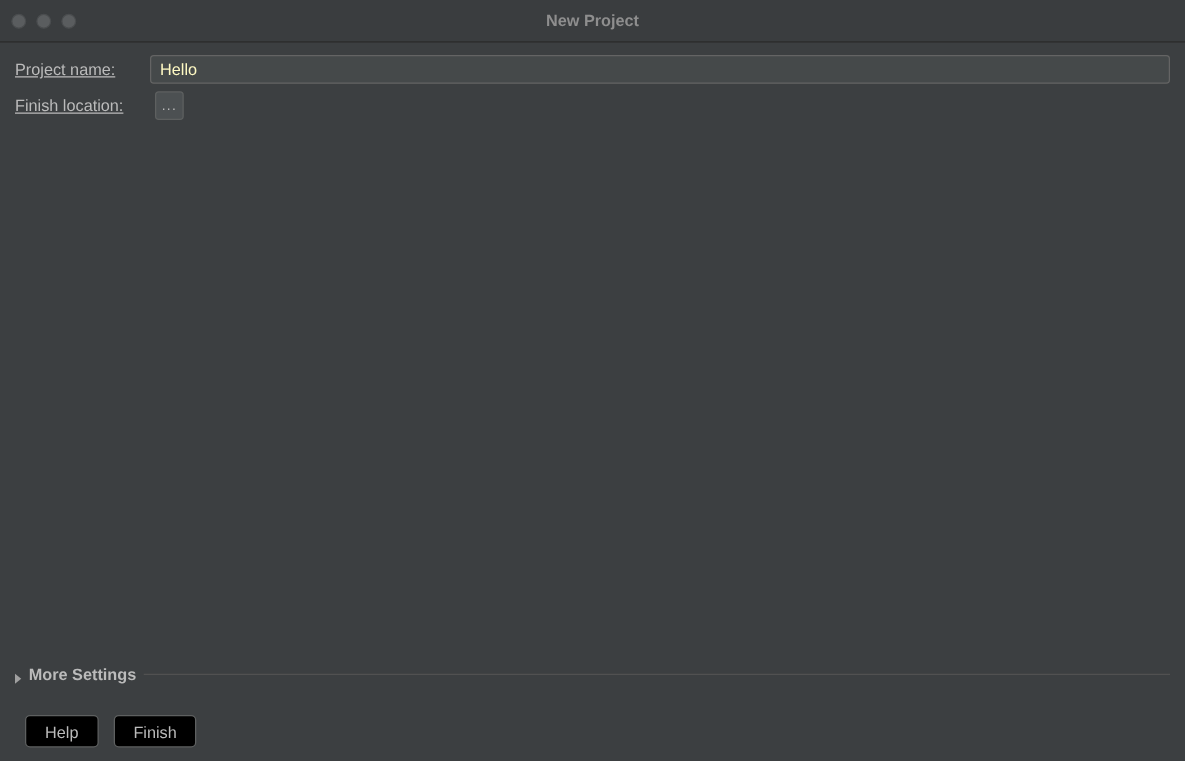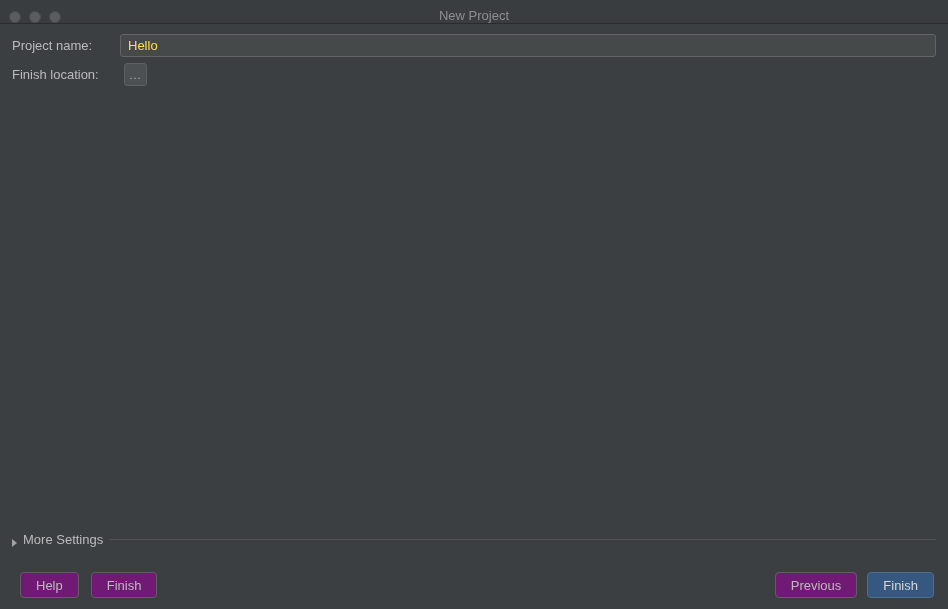--- a/index.html
+++ b/index.html
@@ -14,27 +14,28 @@
       background: #3c3f41;
       font-family: -apple-system, BlinkMacSystemFont, "Segoe UI", Arial, sans-serif;
       font-size: 13px;
       color: #bbbbbb;
       overflow: hidden;
       display: flex;
       flex-direction: column;
     }
 
     .titlebar {
-      height: 24px;
+      height: 34px;
       background: #3a3d3f;
       border-bottom: 1px solid #2b2b2b;
       display: flex;
-      align-items: flex-end;
+      align-items: center;
       position: relative;
       flex-shrink: 0;
+      font-weight: bold;
     }
 
     .traffic-lights {
       display: flex;
       align-items: center;
       gap: 8px;
       padding-left: 9px;
     }
 
     .traffic-light {
@@ -69,30 +70,31 @@
     .form-row {
       display: flex;
       align-items: center;
       margin-bottom: 6px;
     }
 
     .form-label {
       width: 108px;
       flex-shrink: 0;
       color: #bbbbbb;
+      text-decoration: underline;
     }
 
     .text-input {
       flex: 1;
       height: 23px;
       background: #45494a;
       border: 1px solid #646464;
       border-radius: 3px;
       padding: 0 7px;
-      color: #fde047;
+      color: #fef9c3;
       font-size: 13px;
       outline: none;
     }
 
     .browse-button {
       width: 23px;
       height: 23px;
       margin-left: 4px;
       background: #4c5052;
       border: 1px solid #5e6060;
@@ -110,20 +112,21 @@
       flex: 1;
     }
 
     .more-settings {
       display: flex;
       align-items: flex-end;
       padding: 4px 0;
       cursor: pointer;
       color: #bbbbbb;
       gap: 6px;
+      font-weight: bold;
     }
 
     .disclose-icon {
       width: 0;
       height: 0;
       border-top: 4px solid transparent;
       border-bottom: 4px solid transparent;
       border-left: 5px solid #a0a0a0;
       display: inline-block;
     }
@@ -150,21 +153,21 @@
       gap: 12px;
     }
 
     .footer-spacer {
       flex: 1;
     }
 
     .btn {
       height: 26px;
       padding: 0 15px;
-      background: #701a75;
+      background: #000000;
       border: 1px solid #5e6060;
       border-radius: 4px;
       color: #bbbbbb;
       font-size: 13px;
       cursor: pointer;
       display: flex;
       align-items: center;
       justify-content: center;
     }
 
@@ -218,17 +221,13 @@
     </div>
     <div class="separator"></div>
   </div>
 
 </div>
 
 <div class="footer">
   <button class="btn">Help</button>
   <button class="btn">Finish</button>
   <div class="footer-spacer"></div>
-  <div class="footer-right">
-    <button class="btn">Previous</button>
-    <button class="btn btn-primary">Finish</button>
-  </div>
 </div>
 
 </body></html>

